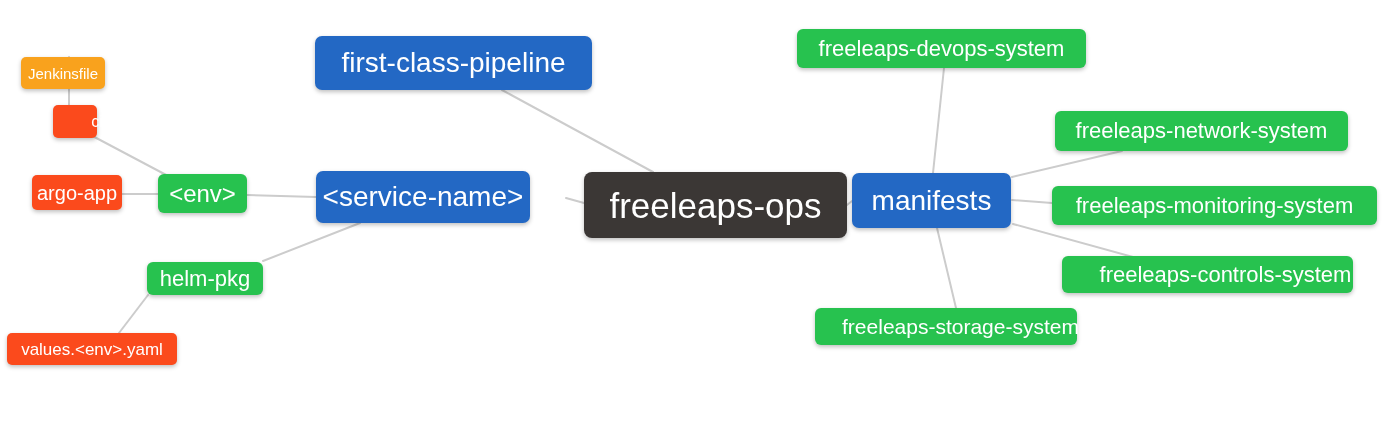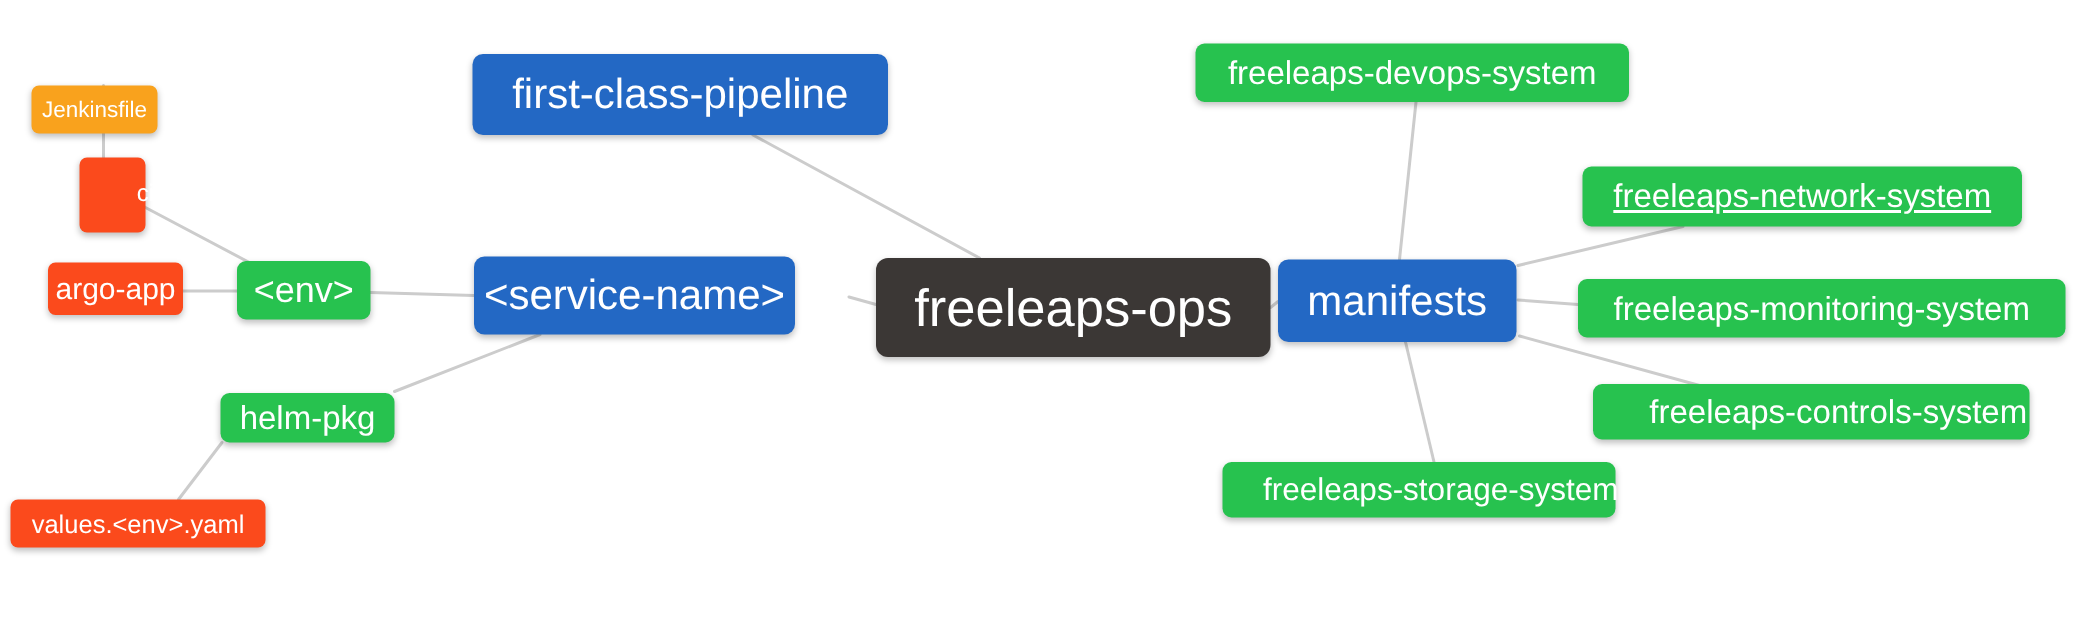--- a/index.html
+++ b/index.html
@@ -44,31 +44,31 @@
     line-height: 1;
     user-select: none;
   }
   .c-blue   { background: #2368c4; }
   .c-green  { background: #27c24f; }
   .c-dark   { background: #3b3735; }
   .c-red    { background: #fb4a1c; }
   .c-orange { background: #f9a21d; }
 
   .n-jenkinsfile { left: 21px;   top: 25px;  width: 84px;  height: 32px; font-size: 15px; border-radius: 5px; margin-top: 32px; }
-  .n-ci          { left: 53px;   top: 105px; width: 32px;  height: 50px; font-size: 16px; border-radius: 5px; padding-left: 44px; }
+  .n-ci          { left: 53px;   top: 105px; width: 32px;  height: 33px; font-size: 16px; border-radius: 5px; padding-left: 44px; }
   .n-argo        { left: 32px;   top: 175px; width: 90px;  height: 35px; font-size: 20px; border-radius: 5px; }
   .n-env         { left: 158px;  top: 174px; width: 89px;  height: 39px; font-size: 24px; }
   .n-helm        { left: 147px;  top: 262px; width: 116px; height: 33px; font-size: 22px; }
   .n-values      { left: 7px;    top: 333px; width: 170px; height: 32px; font-size: 17px; border-radius: 5px; }
   .n-pipeline    { left: 315px;  top: 36px;  width: 277px; height: 54px; font-size: 28px; border-radius: 7px; }
   .n-service     { left: 316px;  top: 171px; width: 214px; height: 52px; font-size: 28px; border-radius: 7px; }
   .n-root        { left: 584px;  top: 172px; width: 263px; height: 66px; font-size: 35px; border-radius: 8px; }
   .n-manifests   { left: 852px;  top: 173px; width: 159px; height: 55px; font-size: 28px; border-radius: 7px; }
   .n-devops      { left: 797px;  top: 29px;  width: 289px; height: 39px; font-size: 22px; }
-  .n-network     { left: 1055px; top: 111px; width: 293px; height: 40px; font-size: 22px; text-decoration: underline; }
+  .n-network     { left: 1055px; top: 111px; width: 293px; height: 40px; font-size: 22px; }
   .n-monitoring  { left: 1052px; top: 186px; width: 325px; height: 39px; font-size: 22px; }
   .n-controls    { left: 1062px; top: 256px; width: 291px; height: 37px; font-size: 22px; padding-left: 36px; }
   .n-storage     { left: 815px;  top: 308px; width: 262px; height: 37px; font-size: 21px; padding-left: 29px; }
 </style>
 </head>
 <body>
 
 <div class="canvas">
 
   <svg class="edges" viewBox="0 0 1390 421" xmlns="http://www.w3.org/2000/svg">

